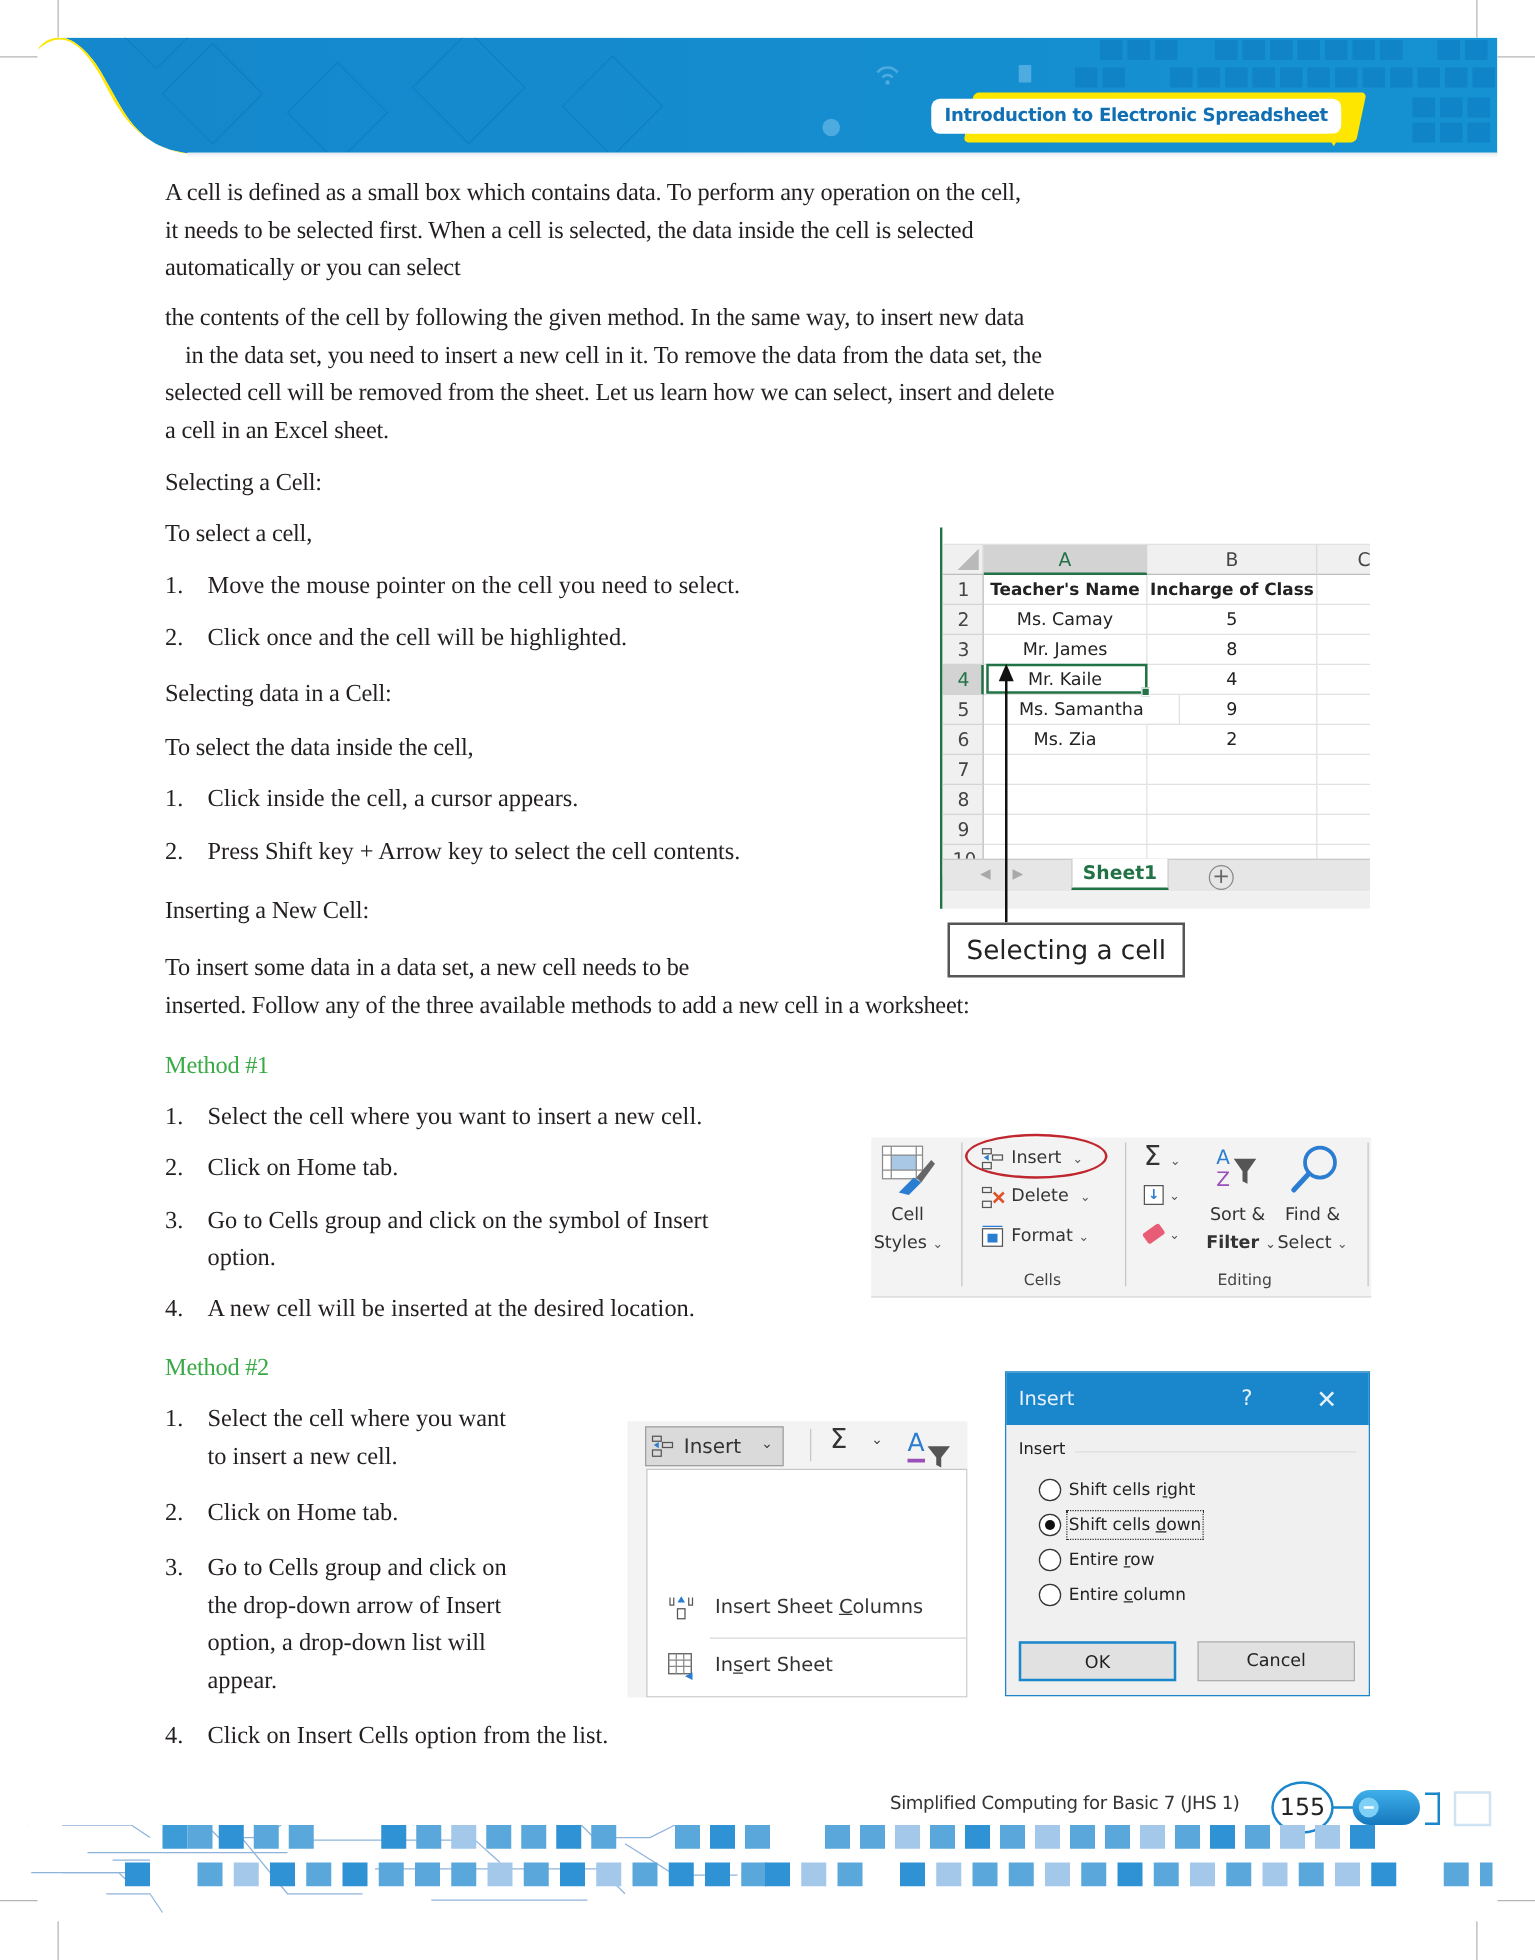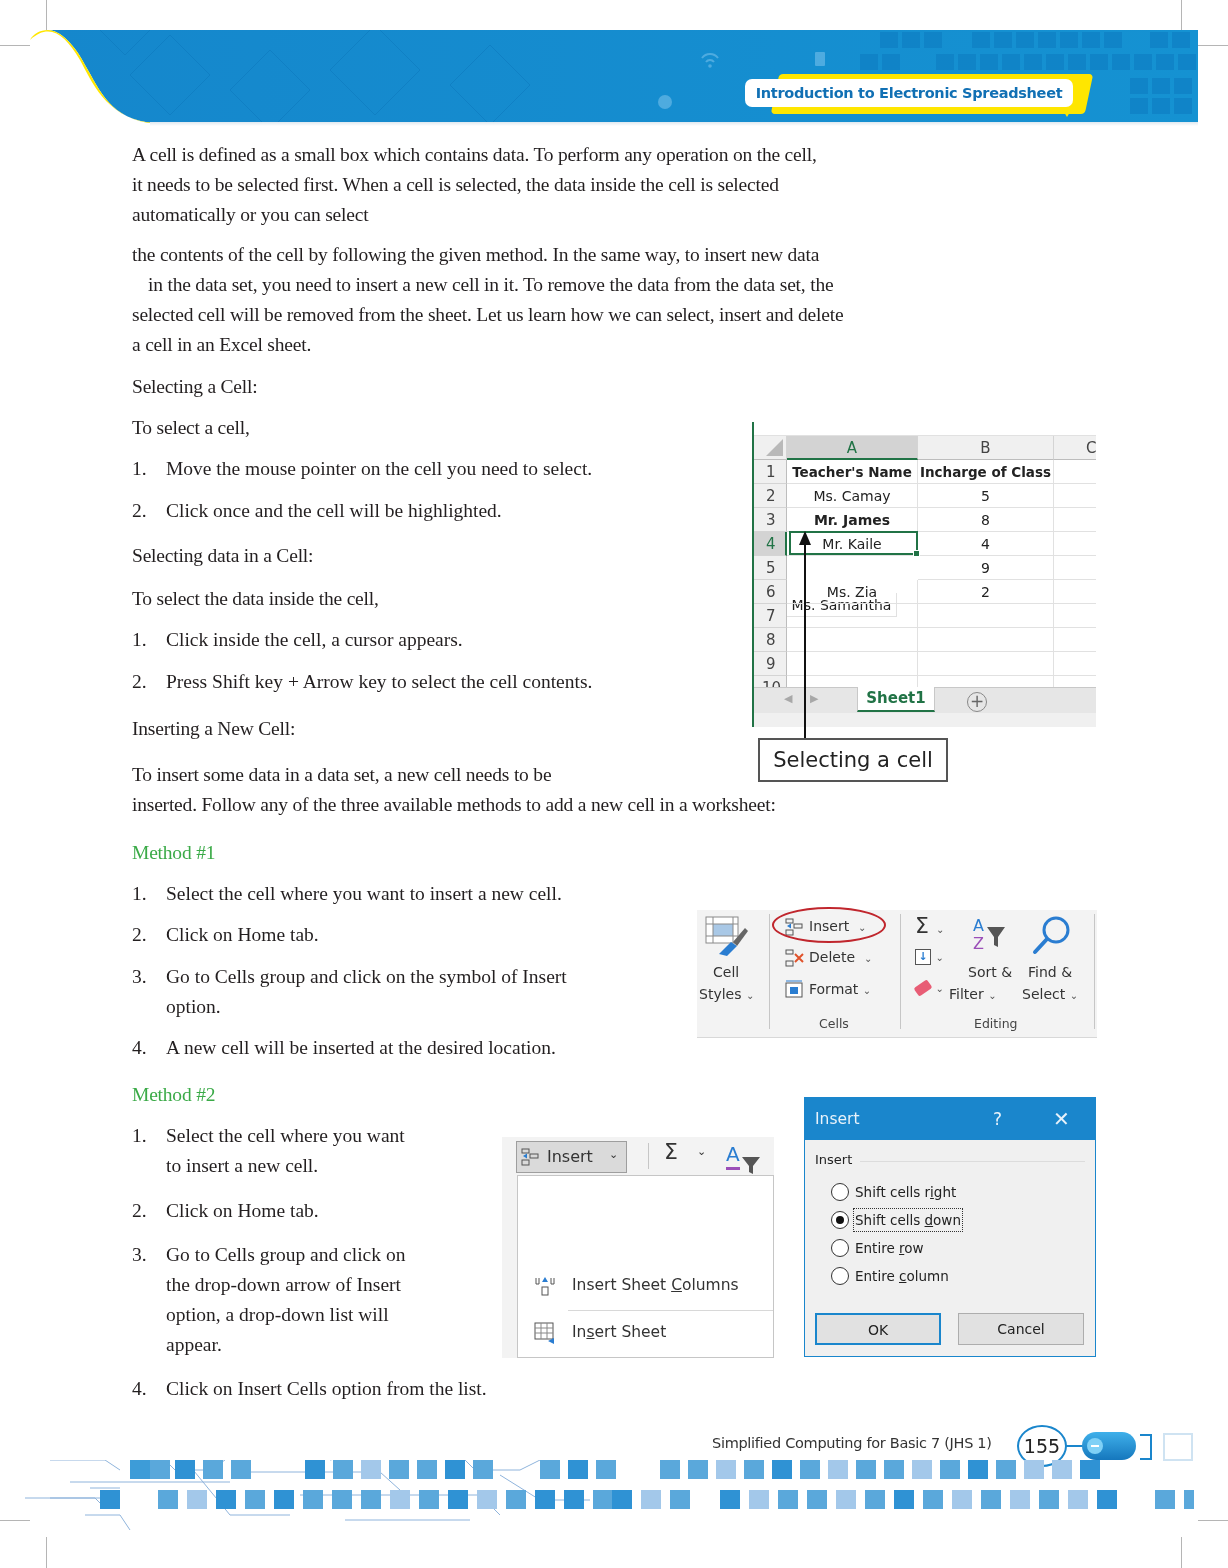--- a/index.html
+++ b/index.html
@@ -273,29 +273,29 @@
   <div class="rowhead" style="top:254px;padding-left:8px;">10</div>
 
   <div class="cell bold" style="left:33px;top:38px;width:131px;">Teacher's Name</div>
   <div class="cell bold" style="left:164px;top:38px;width:136px;">Incharge of Class</div>
   <div class="cell" style="left:300px;top:38px;width:60px;"></div>
 
   <div class="cell" style="left:33px;top:62px;width:131px;">Ms. Camay</div>
   <div class="cell" style="left:164px;top:62px;width:136px;">5</div>
   <div class="cell" style="left:300px;top:62px;width:60px;"></div>
 
-  <div class="cell" style="left:33px;top:86px;width:131px;font-weight:bold;">Mr. James</div>
+  <div class="cell" style="left:33px;top:86px;width:131px;">Mr. James</div>
   <div class="cell" style="left:164px;top:86px;width:136px;">8</div>
   <div class="cell" style="left:300px;top:86px;width:60px;"></div>
 
   <div class="cell" style="left:33px;top:110px;width:131px;">Mr. Kaile</div>
   <div class="cell" style="left:164px;top:110px;width:136px;">4</div>
   <div class="cell" style="left:300px;top:110px;width:60px;"></div>
 
-  <div class="cell" style="left:33px;top:134px;width:110px;margin-top:37px;">Ms. Samantha</div>
+  <div class="cell" style="left:33px;top:134px;width:157px;">Ms. Samantha</div>
   <div class="cell" style="left:164px;top:134px;width:136px;">9</div>
   <div class="cell" style="left:300px;top:134px;width:60px;"></div>
 
   <div class="cell" style="left:33px;top:158px;width:131px;">Ms. Zia</div>
   <div class="cell" style="left:164px;top:158px;width:136px;">2</div>
   <div class="cell" style="left:300px;top:158px;width:60px;"></div>
 
   <div class="cell" style="left:33px;top:182px;width:131px;"></div>
   <div class="cell" style="left:164px;top:182px;width:136px;"></div>
   <div class="cell" style="left:300px;top:182px;width:60px;"></div>
@@ -367,21 +367,21 @@
   <div class="lbl" style="left:218px;top:68px;">
     <span style="display:inline-block;width:16px;height:10px;background:#e85d75;transform:rotate(-35deg);border-radius:2px;vertical-align:middle;"></span>
     <span class="chev">⌄</span>
   </div>
   <svg style="position:absolute;left:274px;top:5px;" width="44" height="40" viewBox="0 0 44 40">
     <text x="2" y="16" font-family="DejaVu Sans, sans-serif" font-size="16" fill="#2a7dd1">A</text>
     <text x="2" y="34" font-family="DejaVu Sans, sans-serif" font-size="16" fill="#9b4fb8">Z</text>
     <path d="M16 12 L34 12 L27 22 L27 32 L23 30 L23 22 Z" fill="#555"></path>
   </svg>
   <div class="lbl" style="left:271px;top:53px;">Sort &amp;</div>
-  <div class="lbl" style="left:252px;top:75px;"><span>Filter</span> <span class="chev">⌄</span></div>
+  <div class="lbl" style="left:268px;top:75px;font-weight:bold;"><span>Filter</span> <span class="chev">⌄</span></div>
   <svg style="position:absolute;left:334px;top:4px;" width="42" height="42" viewBox="0 0 42 42">
     <circle cx="25" cy="16" r="12" fill="none" stroke="#2a7dd1" stroke-width="3"></circle>
     <line x1="16" y1="25" x2="4" y2="38" stroke="#2a7dd1" stroke-width="4" stroke-linecap="round"></line>
   </svg>
   <div class="lbl" style="left:331px;top:53px;">Find &amp;</div>
   <div class="lbl" style="left:325px;top:75px;"><span>Select</span> <span class="chev">⌄</span></div>
   <div class="grp" style="left:277px;">Editing</div>
   <div class="sep" style="left:397px;"></div>
 </div>
 

